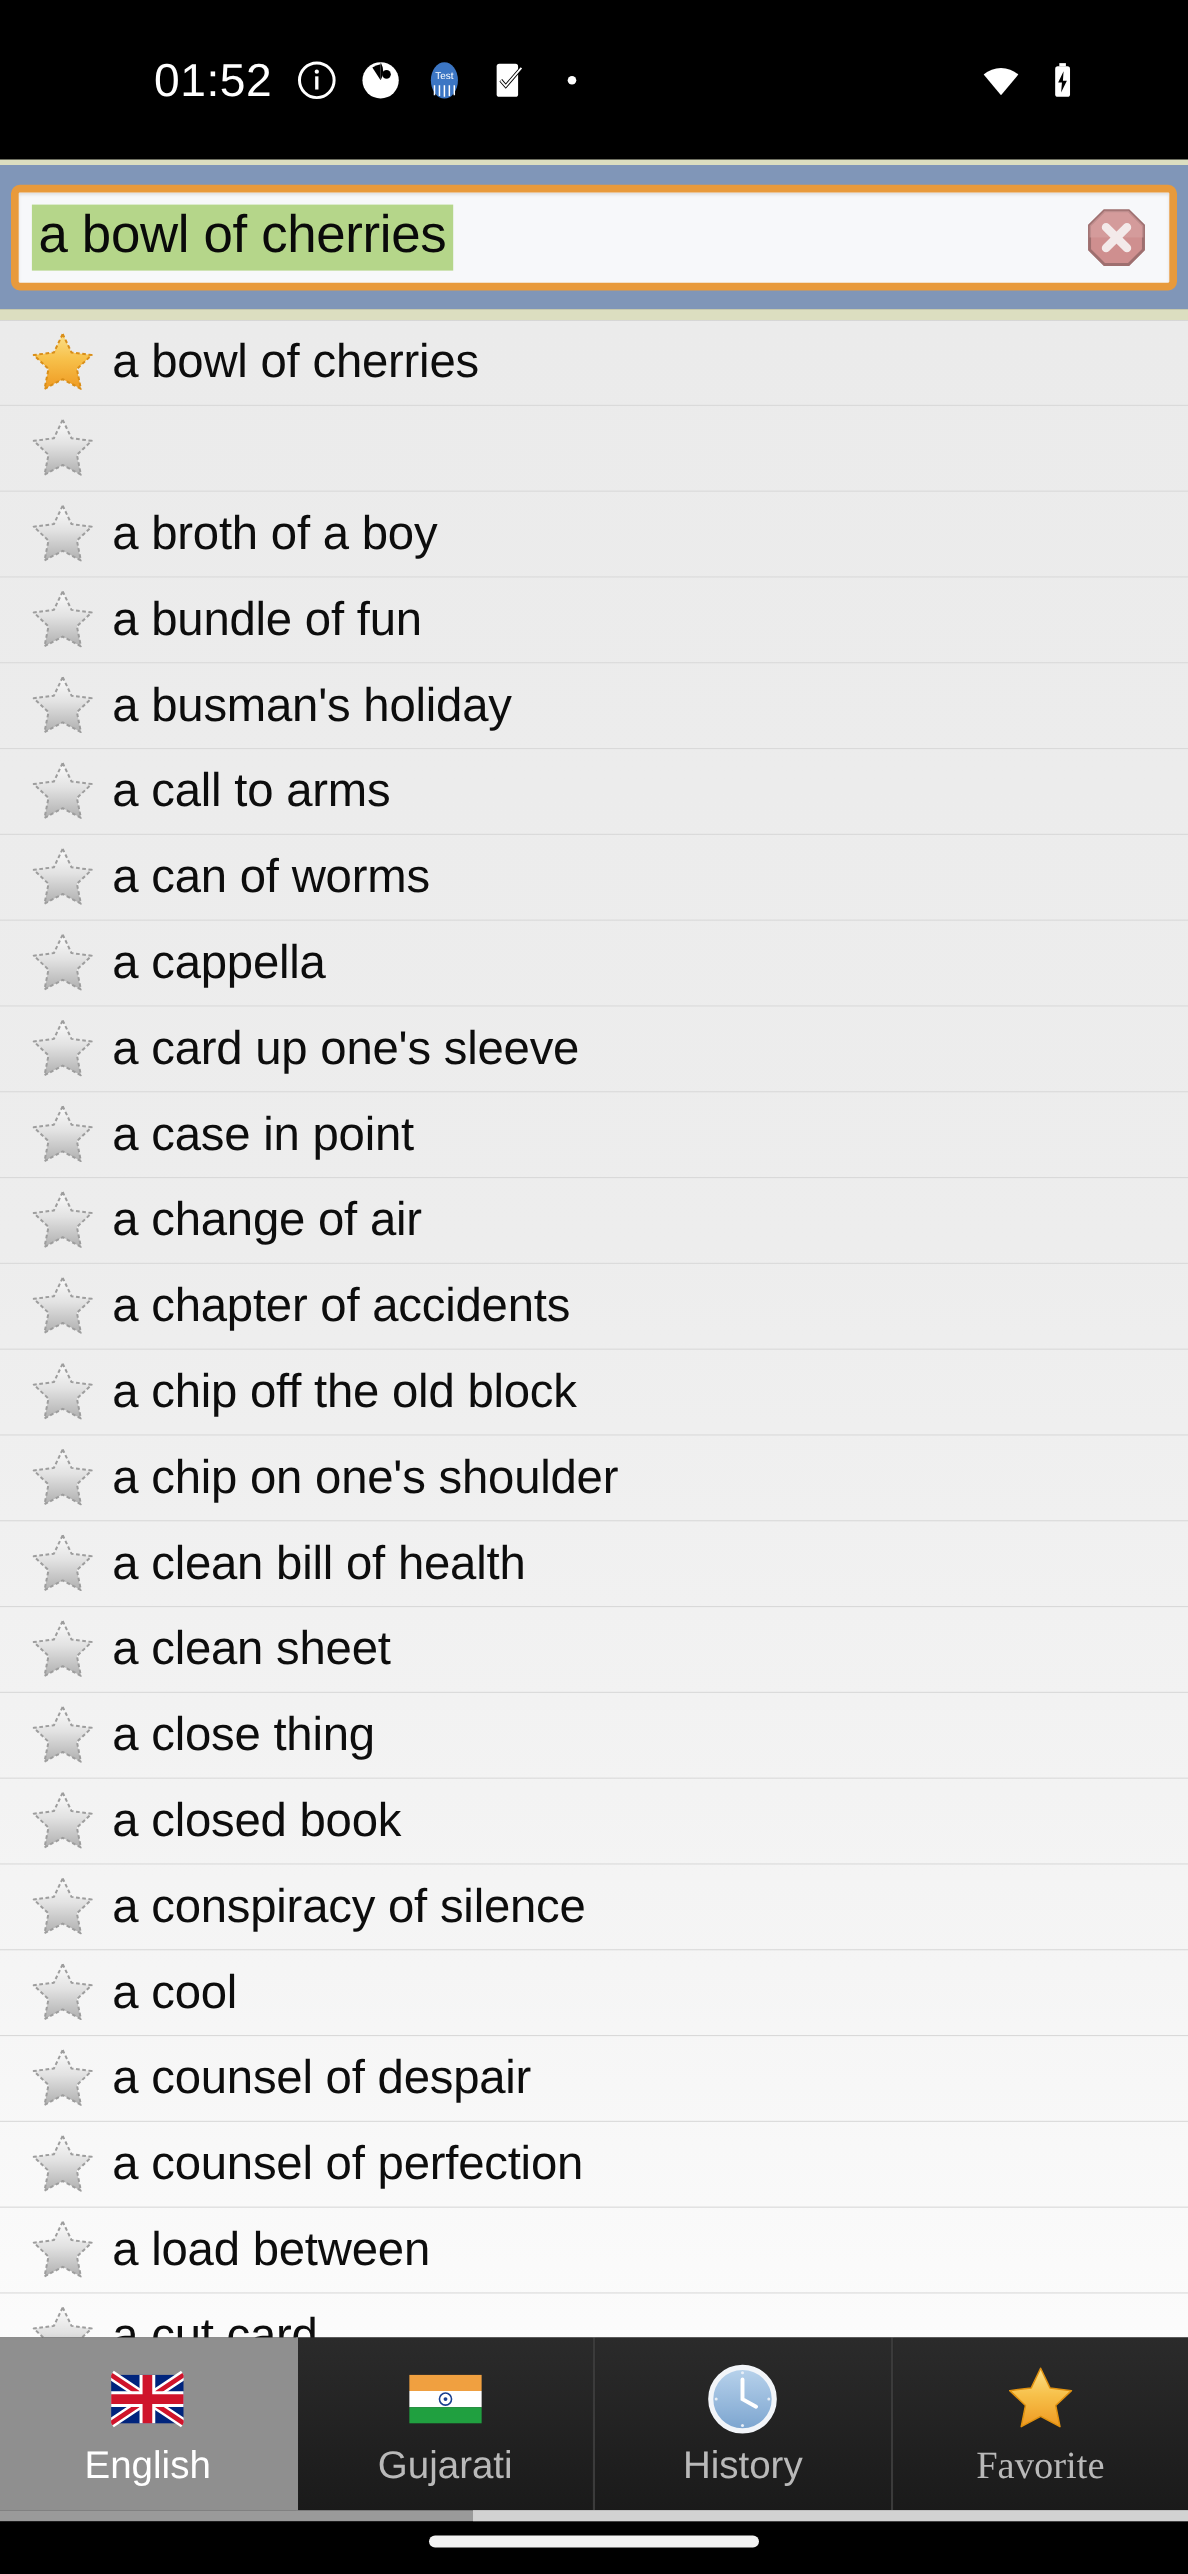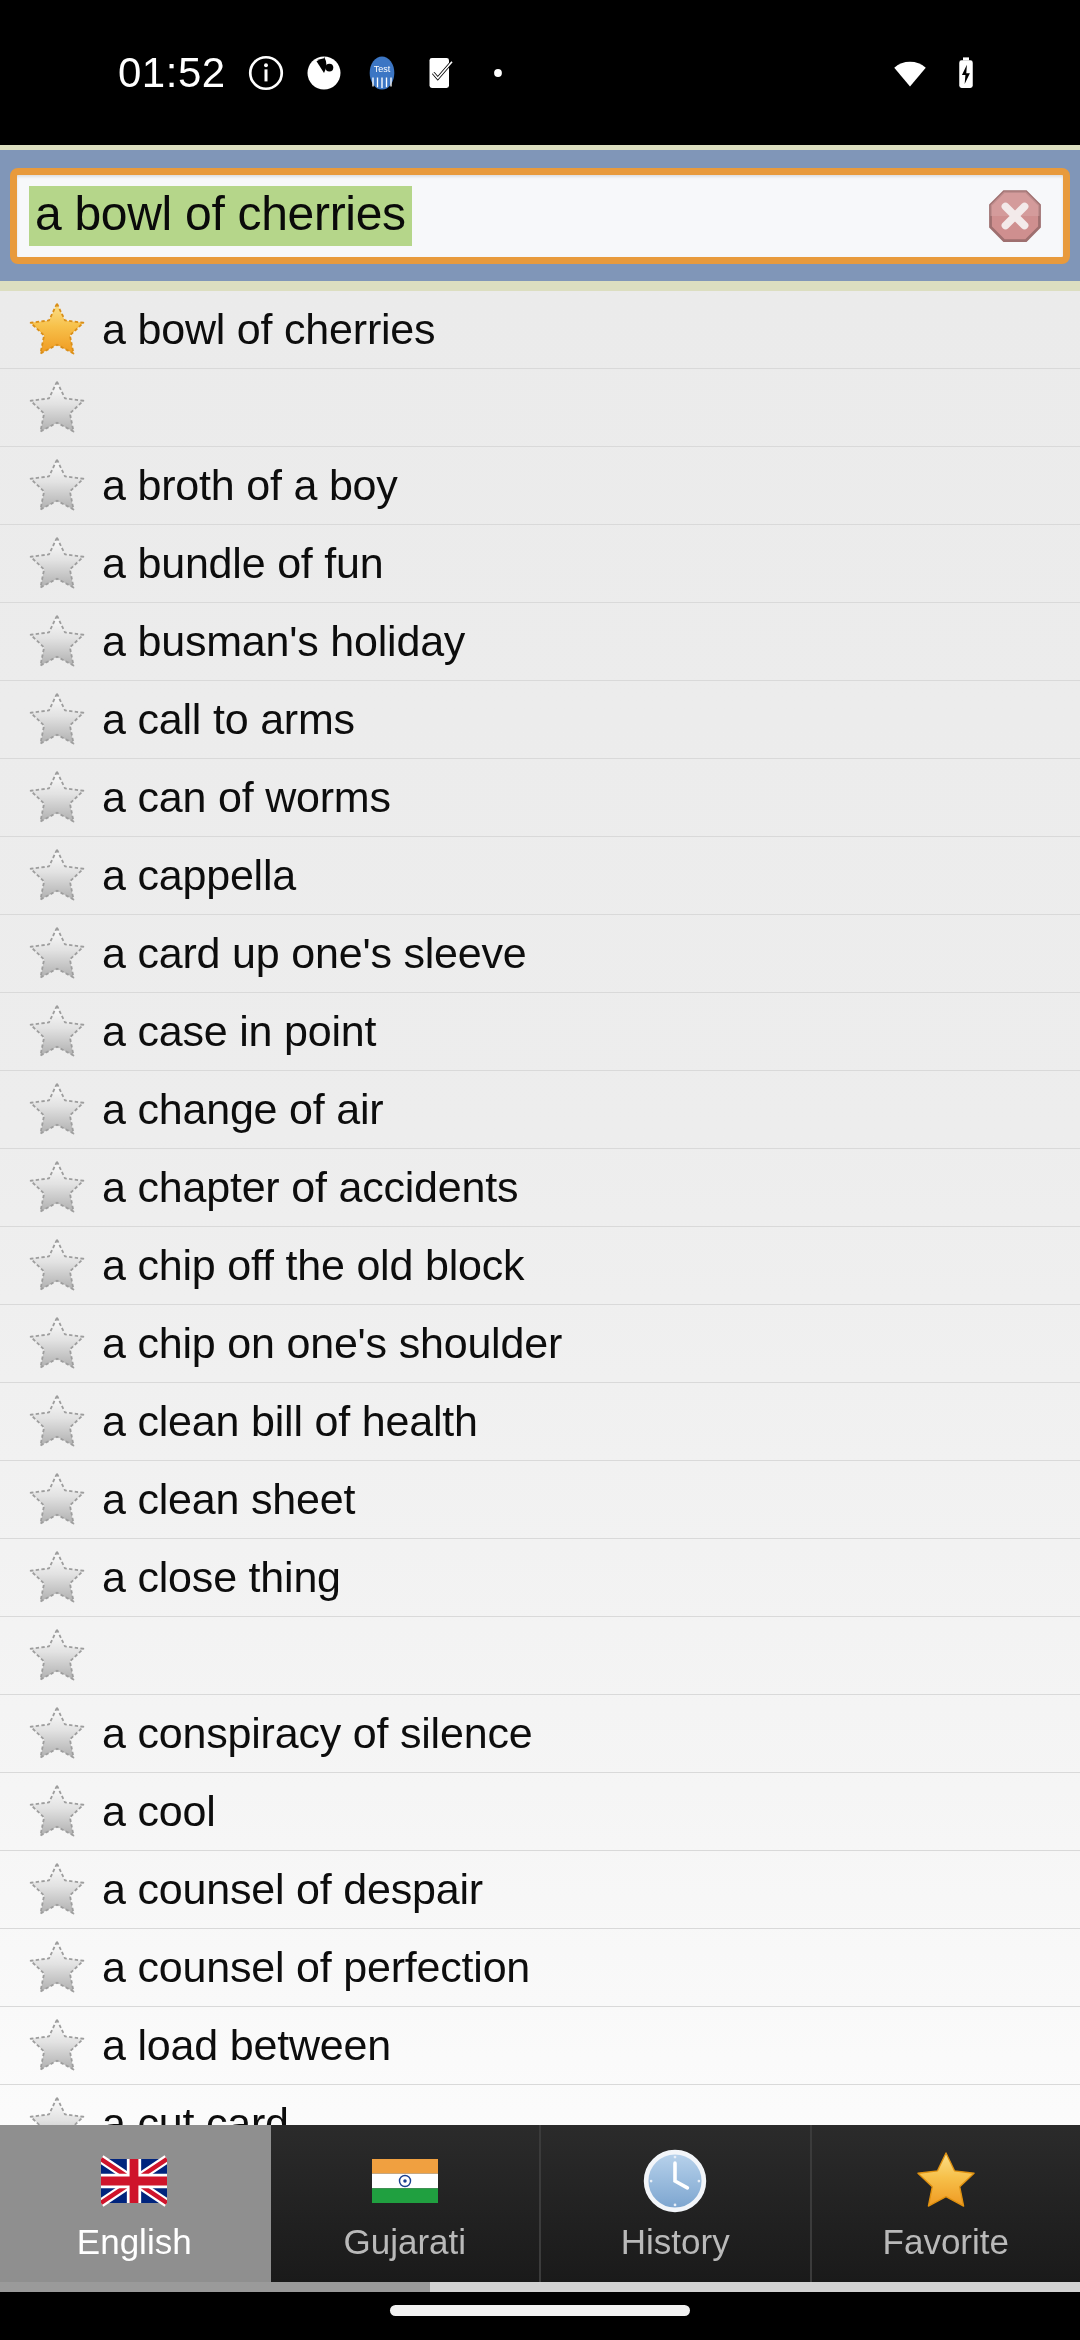--- a/index.html
+++ b/index.html
@@ -7,21 +7,21 @@
     width:1080px; height:2340px;
     background:#000;
     font-family:"Liberation Sans", sans-serif;
     overflow:hidden;
   }
   #screen { position:relative; width:1080px; height:2340px; background:#000; }
 
   
   .statusbar {
     position:absolute; top:0; left:0; width:1080px; height:145px;
-    background:#000; display:flex; align-items:center;
+    background:#000; display:flex; align-items:center;padding-left:22px;
   }
   .sb-left { display:flex; align-items:center; gap:22px; padding-left:118px; }
   .sb-clock { color:#fff; font-size:42px; letter-spacing:0.5px; font-weight:400; }
   .sb-right { margin-left:auto; display:flex; align-items:center; gap:20px; padding-right:96px; }
   .sb-ic { width:36px; height:36px; display:block; }
 
   
   .header-wrap { position:absolute; top:145px; left:0; width:1080px; height:146px; }
   .hdr-topline { width:100%; height:5px; background:#dcdec0; }
   .header {
@@ -73,21 +73,21 @@
     position:absolute; left:0; top:2125px; width:1080px; height:157px;
     background:#1c1c1c; display:flex;text-align:center;
   }
   .tab {
     flex:1; position:relative;
     display:flex; flex-direction:column; align-items:center; justify-content:center;
     background:linear-gradient(to bottom,#2b2b2b 0%,#1a1a1a 100%);
     border-right:2px solid #3b3b3b;
     cursor:pointer;
   }
-  .tab:last-child { border-right:none; }
+  .tab:last-child { border-right:none;font-family:Liberation Serif, serif; }
   .tab.active { background:#8f8f8f; border-right:2px solid #8f8f8f; }
   .tab-ic { width:66px; height:66px; margin-bottom:10px; display:block; }
   .tab-label { font-size:35px; color:#b9b9b9; line-height:1; }
   .tab.active .tab-label { color:#ffffff; }
   .tab-underline {
     position:absolute; left:0; top:2282px; width:1080px; height:10px;
     background:#9a9a9a;
   }
   .tab-underline .seg-dark { position:absolute; left:430px; top:0; width:650px; height:10px; background:#d2d2d2; }
 
@@ -268,20 +268,21 @@
       <div class="row">
         <svg class="star" viewBox="0 0 24 24">
           <path d="M12 1.8 L15.1 8.3 L22.2 9.2 L17 14.1 L18.4 21.1 L12 17.7 L5.6 21.1 L7 14.1 L1.8 9.2 L8.9 8.3 Z" fill="url(#gradGray)" stroke="#9d9d9d" stroke-width="0.7" stroke-dasharray="1.3 0.9" stroke-linejoin="round"></path>
         </svg>
         <span class="phrase">a close thing</span>
       </div>
       <div class="row">
         <svg class="star" viewBox="0 0 24 24">
           <path d="M12 1.8 L15.1 8.3 L22.2 9.2 L17 14.1 L18.4 21.1 L12 17.7 L5.6 21.1 L7 14.1 L1.8 9.2 L8.9 8.3 Z" fill="url(#gradGray)" stroke="#9d9d9d" stroke-width="0.7" stroke-dasharray="1.3 0.9" stroke-linejoin="round"></path>
         </svg>
+        <span class="phrase">a closed book</span>
       </div>
       <div class="row">
         <svg class="star" viewBox="0 0 24 24">
           <path d="M12 1.8 L15.1 8.3 L22.2 9.2 L17 14.1 L18.4 21.1 L12 17.7 L5.6 21.1 L7 14.1 L1.8 9.2 L8.9 8.3 Z" fill="url(#gradGray)" stroke="#9d9d9d" stroke-width="0.7" stroke-dasharray="1.3 0.9" stroke-linejoin="round"></path>
         </svg>
         <span class="phrase">a conspiracy of silence</span>
       </div>
       <div class="row">
         <svg class="star" viewBox="0 0 24 24">
           <path d="M12 1.8 L15.1 8.3 L22.2 9.2 L17 14.1 L18.4 21.1 L12 17.7 L5.6 21.1 L7 14.1 L1.8 9.2 L8.9 8.3 Z" fill="url(#gradGray)" stroke="#9d9d9d" stroke-width="0.7" stroke-dasharray="1.3 0.9" stroke-linejoin="round"></path>

